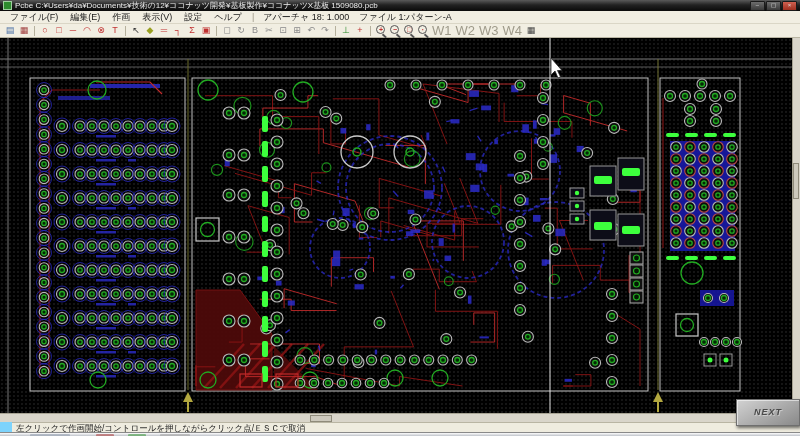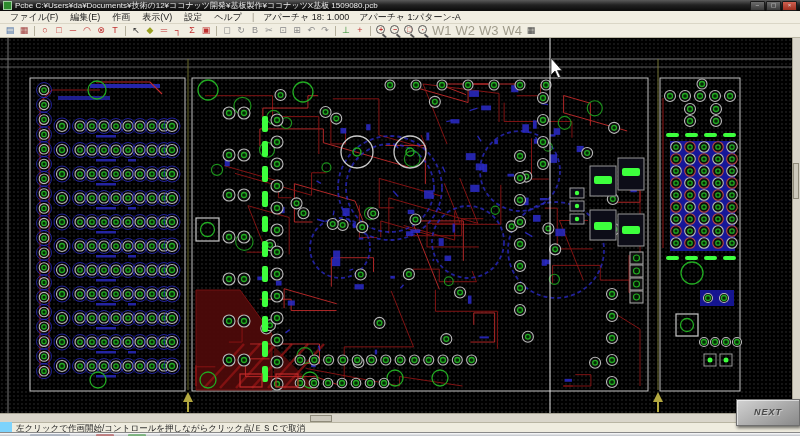--- a/index.html
+++ b/index.html
@@ -81,21 +81,21 @@
     <span id="menuItems" style="display:flex">
         <span class="menu-item">ファイル(F)</span>
         <span class="menu-item">編集(E)</span>
         <span class="menu-item">作画</span>
         <span class="menu-item">表示(V)</span>
         <span class="menu-item">設定</span>
         <span class="menu-item">ヘルプ</span>
       </span>
     <span class="mbar-sep">|</span>
     <span class="mbar-status">アパーチャ 18: 1.000</span>
-    <span class="mbar-status">アパーチャ 1:パターン-A</span>
+    <span class="mbar-status">ファイル 1:パターン-A</span>
   </div>
 
   <div class="toolbar" id="toolbar">
       <span class="icon" style="color: rgb(74, 111, 165);">▤</span>
       <span class="icon" style="color: rgb(160, 64, 64);">▦</span>
       <span class="tb-sep"></span>
       <span class="icon" style="color: rgb(192, 48, 48);">○</span>
       <span class="icon" style="color: rgb(192, 48, 48);">□</span>
       <span class="icon" style="color: rgb(192, 48, 48);">─</span>
       <span class="icon" style="color: rgb(192, 48, 48);">◠</span>

